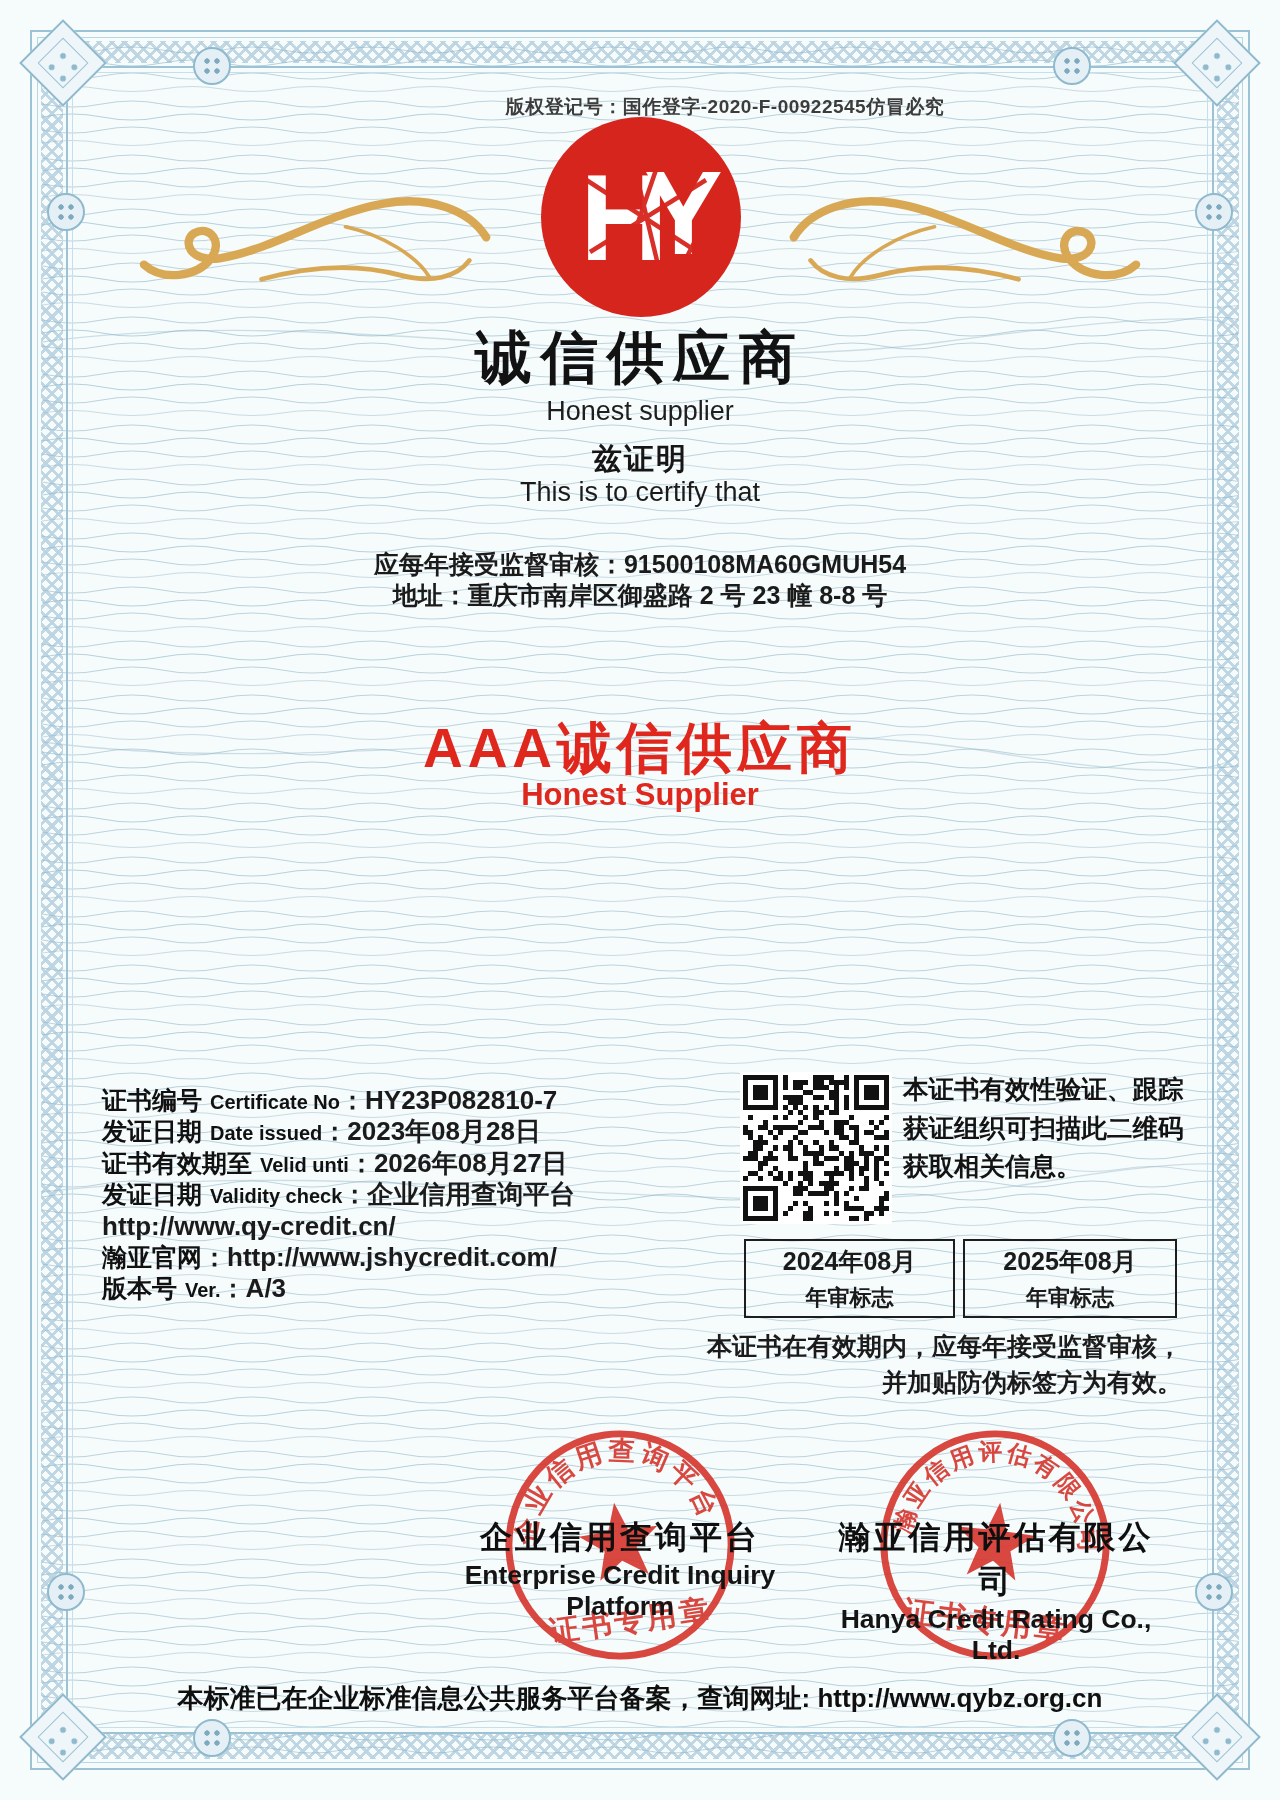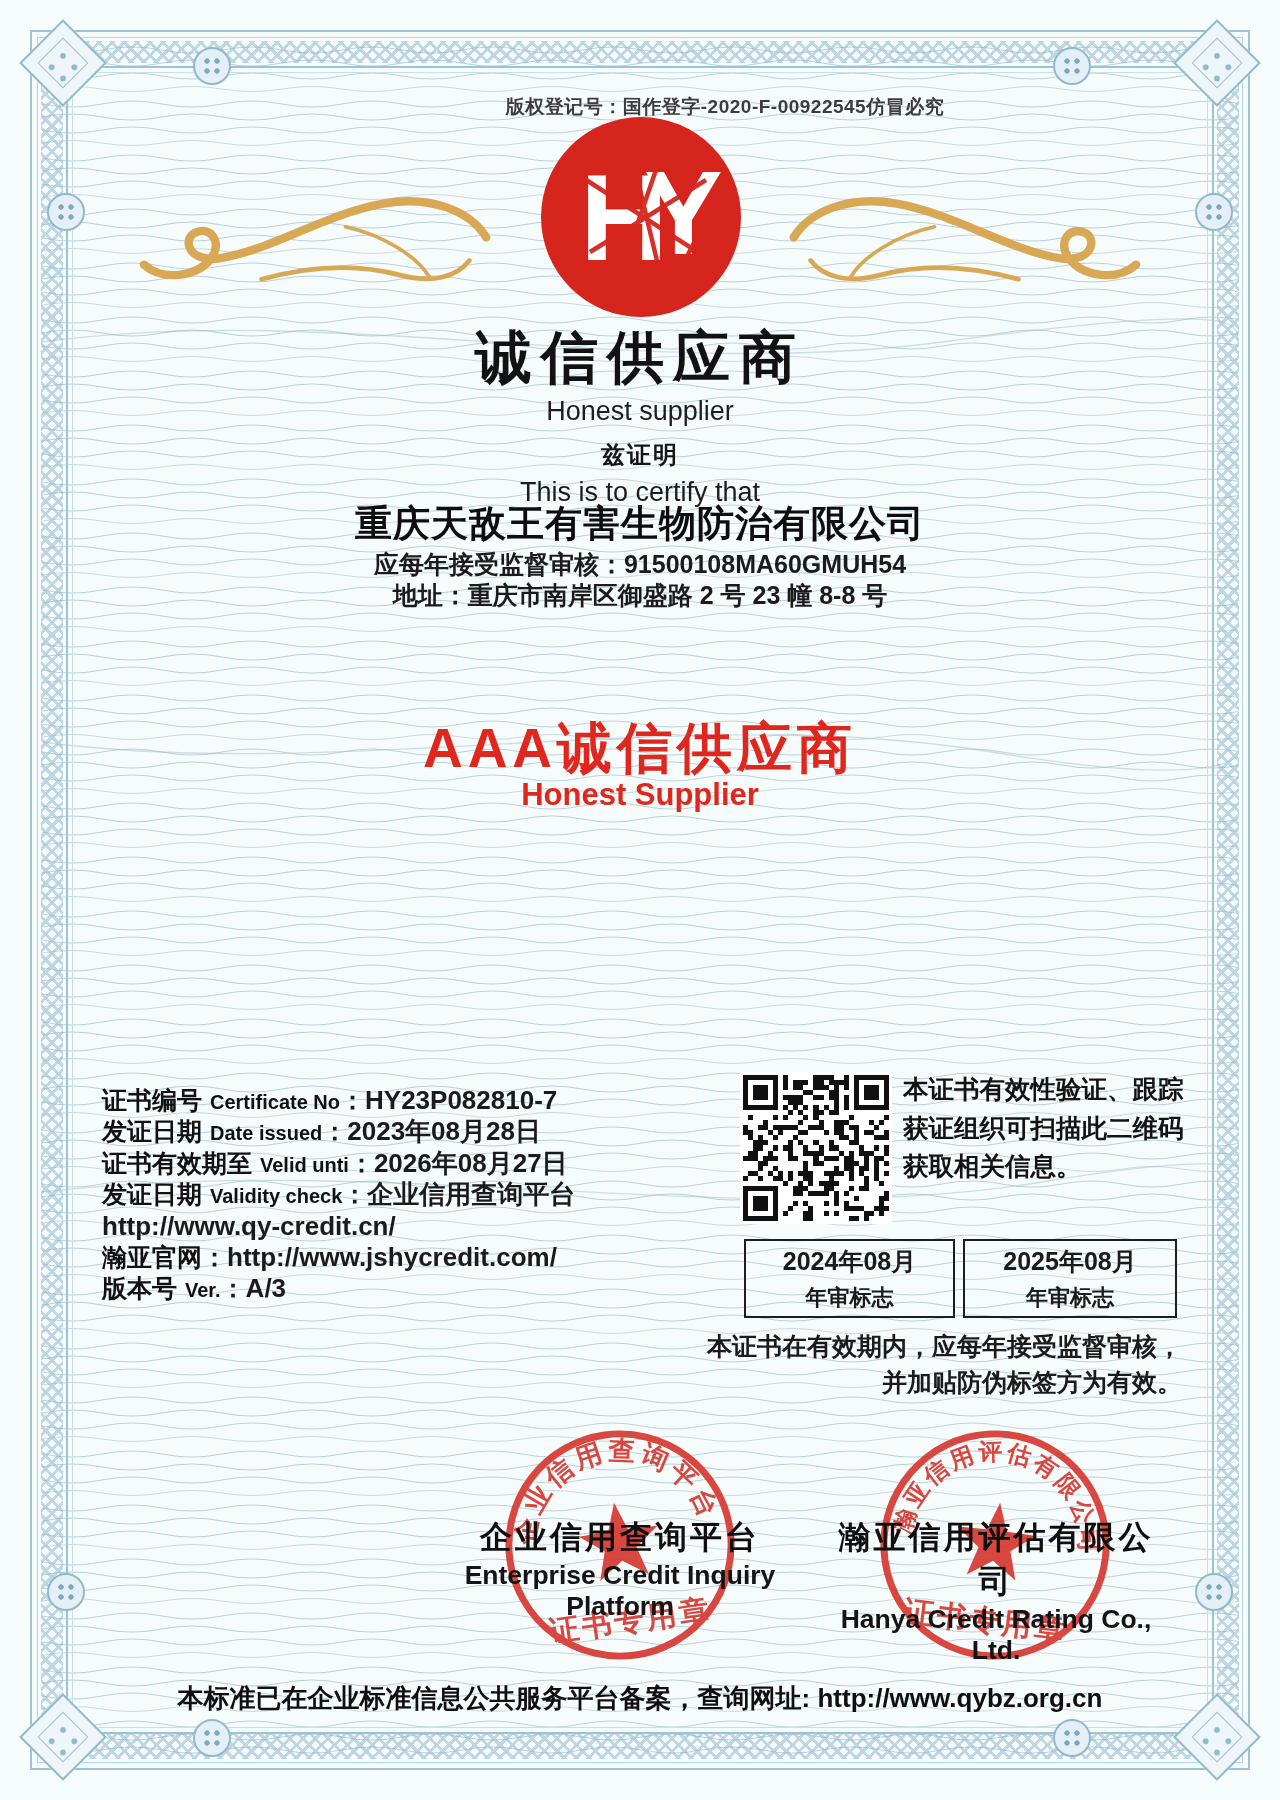--- a/index.html
+++ b/index.html
@@ -33,21 +33,21 @@
     border:2px solid #8fb9cd;background:#e4f0f5;pointer-events:none}
   .medal::after{content:"";position:absolute;inset:7px;border-radius:50%;
     background-image:radial-gradient(#7fa9bf 2.4px,transparent 3px);
     background-size:10px 10px}
   
   .abs{position:absolute}
   .ctr{left:0;right:0;text-align:center}
   .copyright{top:94px;padding-left:170px;font-size:19px;font-weight:600;color:#3c3c3c;letter-spacing:.5px}
   .title-cn{top:320px;font-size:57px;font-weight:700;letter-spacing:9px;color:#121212}
   .title-en{top:396px;font-size:27px;font-weight:500;color:#1e1e1e}
-  .certify-cn{top:439px;font-size:24px;font-weight:600;color:#161616;letter-spacing:2px}
+  .certify-cn{top:439px;font-size:30px;font-weight:600;color:#161616;letter-spacing:2px}
   .certify-en{top:477px;font-size:27px;font-weight:500}
   .company{top:499px;font-size:37px;font-weight:800;letter-spacing:1px;color:#0e0e0e}
   .credit{top:548px;font-size:25px;font-weight:600}
   .address{top:579px;font-size:25px;font-weight:600}
   .award-cn{top:712px;font-size:55px;font-weight:700;letter-spacing:5px;color:#e0271d}
   .award-en{top:777px;font-size:31px;font-weight:600;color:#e0271d}
   
   .details{left:102px;top:1085px;width:580px}
   .d-line{display:flex;align-items:baseline;white-space:nowrap;line-height:31.4px;height:31.4px}
   .d-cn{font-size:25px;font-weight:700;color:#111}
@@ -145,21 +145,20 @@
       <line x1="52" y1="138" x2="168" y2="66"></line>
       <line x1="120" y1="50" x2="96" y2="120"></line>
       <line x1="140" y1="160" x2="172" y2="98"></line>
     </g>
   </svg>
 
   <div class="abs ctr title-cn">诚信供应商</div>
   <div class="abs ctr title-en">Honest supplier</div>
   <div class="abs ctr certify-cn">兹证明</div>
   <div class="abs ctr certify-en">This is to certify that</div>
-  <div class="abs ctr company">重庆天敌王有害生物防治有限公司</div>
   <div class="abs ctr credit">应每年接受监督审核：91500108MA60GMUH54</div>
   <div class="abs ctr address">地址：重庆市南岸区御盛路 2 号 23 幢 8-8 号</div>
   <div class="abs ctr award-cn">AAA诚信供应商</div>
   <div class="abs ctr award-en">Honest Supplier</div>
 
   <div class="abs details">
     <div class="d-line">
       <span class="d-cn">证书编号</span>
       <span class="d-en">Certificate No</span>
       <span class="d-sep">：</span>

